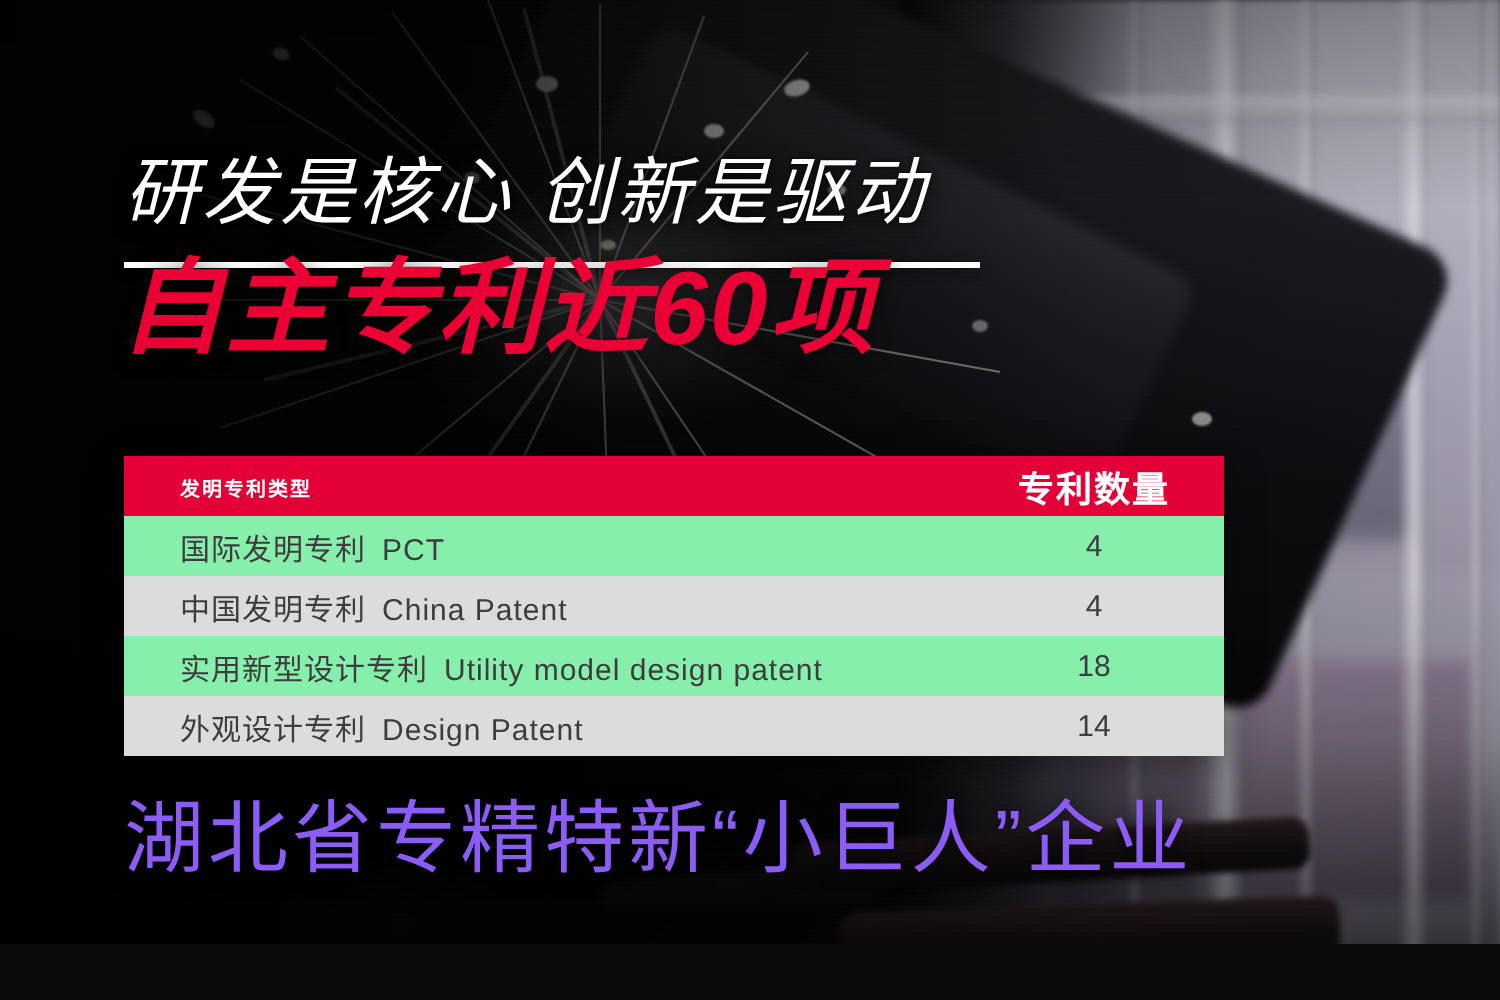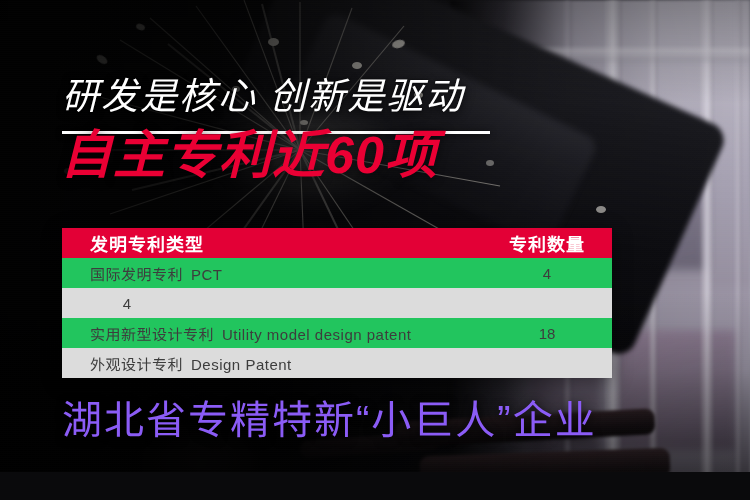--- a/index.html
+++ b/index.html
@@ -106,28 +106,28 @@
 
   .table{
     position:absolute;left:62px;top:228px;width:550px;
     box-shadow:0 4px 18px rgba(0,0,0,.45);
   }
   .thead{
     display:flex;align-items:center;height:30px;background:#e30036;
   }
   .th-type{
     flex:1 1 auto;padding-left:28px;color:#ffffff;
-    font-size:18px;font-weight:700;letter-spacing:1px;
+    font-size:10px;font-weight:700;letter-spacing:1px;
   }
   .th-count{
     flex:0 0 130px;text-align:center;color:#ffffff;
     font-size:18px;font-weight:700;letter-spacing:1px;
   }
   .trow{display:flex;align-items:center;height:30px;}
-  .trow.odd{background:#22c55e;}
+  .trow.odd{background:#86efac;}
   .trow.even{background:#dcdcdc;}
   .td-type{
     flex:1 1 auto;padding-left:28px;color:#3d3d3d;
     font-size:15px;font-weight:400;letter-spacing:.5px;white-space:nowrap;
   }
   .td-type .en{margin-left:8px;}
   .td-count{
     flex:0 0 130px;text-align:center;color:#3d3d3d;font-size:15px;
   }
 
@@ -227,33 +227,37 @@
       </div>
 
       <div class="trow odd">
         <div class="td-type">
           <span>国际发明专利</span><span class="en">PCT</span>
         </div>
         <div class="td-count">4</div>
       </div>
 
       <div class="trow even">
+        <div class="td-type">
+          <span>中国发明专利</span><span class="en">China Patent</span>
+        </div>
         <div class="td-count">4</div>
       </div>
 
       <div class="trow odd">
         <div class="td-type">
           <span>实用新型设计专利</span><span class="en">Utility model design patent</span>
         </div>
         <div class="td-count">18</div>
       </div>
 
       <div class="trow even">
         <div class="td-type">
           <span>外观设计专利</span><span class="en">Design Patent</span>
         </div>
+        <div class="td-count">14</div>
       </div>
     </div>
 
     <div class="footline">湖北省专精特新“小巨人”企业</div>
 
   </div>
 </div>
 
 </body></html>

